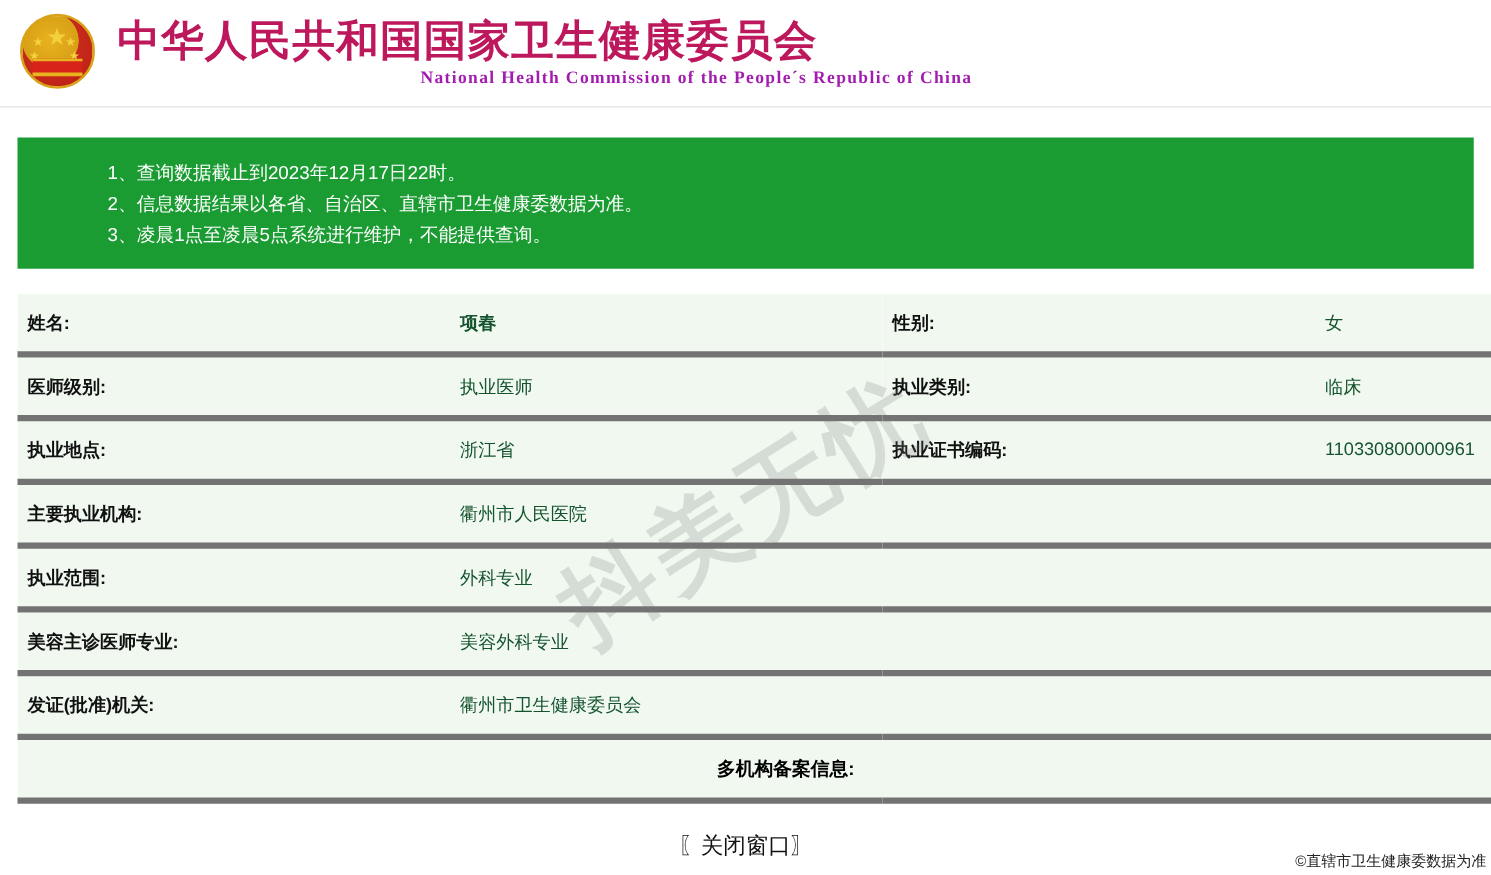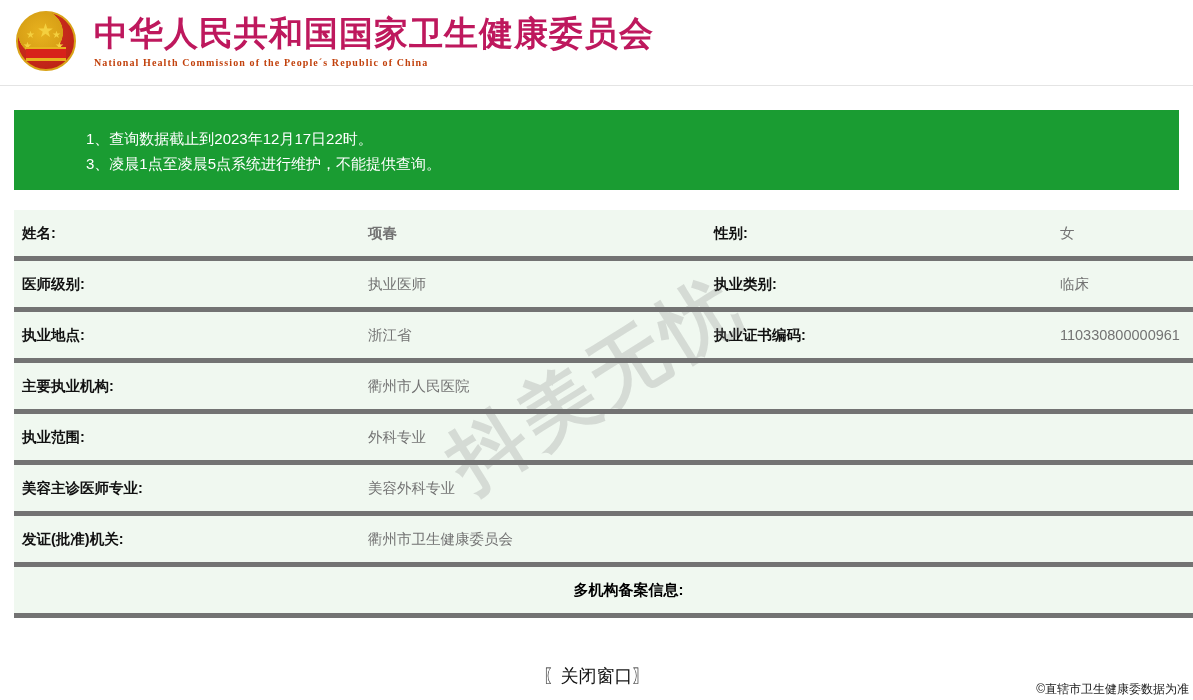--- a/index.html
+++ b/index.html
@@ -81,26 +81,27 @@
     font-family: "DejaVu Sans", sans-serif;
     font-size: 34px;
     font-weight: bold;
     color: #be185d;
     letter-spacing: 1px;
     line-height: 42px;
     white-space: nowrap;
   }
   .title-en {
     font-family: "Liberation Serif", serif;
-    font-size: 10px;
-    font-weight: bold;
-    color: #c2410c;
+    font-size: 14px;
+    font-weight: bold;
+    color: #a21caf;
     letter-spacing: 1.1px;
     line-height: 18px;
     white-space: nowrap;
+    text-align: right;
   }
 
   
   .notice-wrap {
     padding: 24px 14px 0 14px;
   }
   .notice {
     background: #1a9c32;
     color: #ffffff;
     padding: 16px 0 14px 0;
@@ -132,21 +133,21 @@
     background: #f0f8f0;
     white-space: nowrap;
     overflow: hidden;
     text-overflow: ellipsis;
   }
   td.lbl {
     font-weight: bold;
     color: #111;
   }
   td.val {
-    color: #737373;
+    color: #14532d;
   }
   td.val.bold {
     font-weight: bold;
   }
   .c1 { width: 330px; }
   .c2 { width: 330px; }
   .c3 { width: 330px; }
   .c4 { width: 175px; }
 
   .multi-row td {
@@ -215,20 +216,21 @@
     <div class="title-block">
       <div class="title-cn">中华人民共和国国家卫生健康委员会</div>
       <div class="title-en">National Health Commission of the People´s Republic of China</div>
     </div>
   </div>
 </div>
 
 <div class="notice-wrap">
   <div class="notice">
     <div class="notice-line">1、查询数据截止到2023年12月17日22时。</div>
+    <div class="notice-line">2、信息数据结果以各省、自治区、直辖市卫生健康委数据为准。</div>
     <div class="notice-line">3、凌晨1点至凌晨5点系统进行维护，不能提供查询。</div>
   </div>
 </div>
 
 <div class="table-wrap">
   <div class="watermark">抖美无忧</div>
   <table class="info">
     <tbody>
       <tr>
         <td class="lbl c1">姓名:</td>

